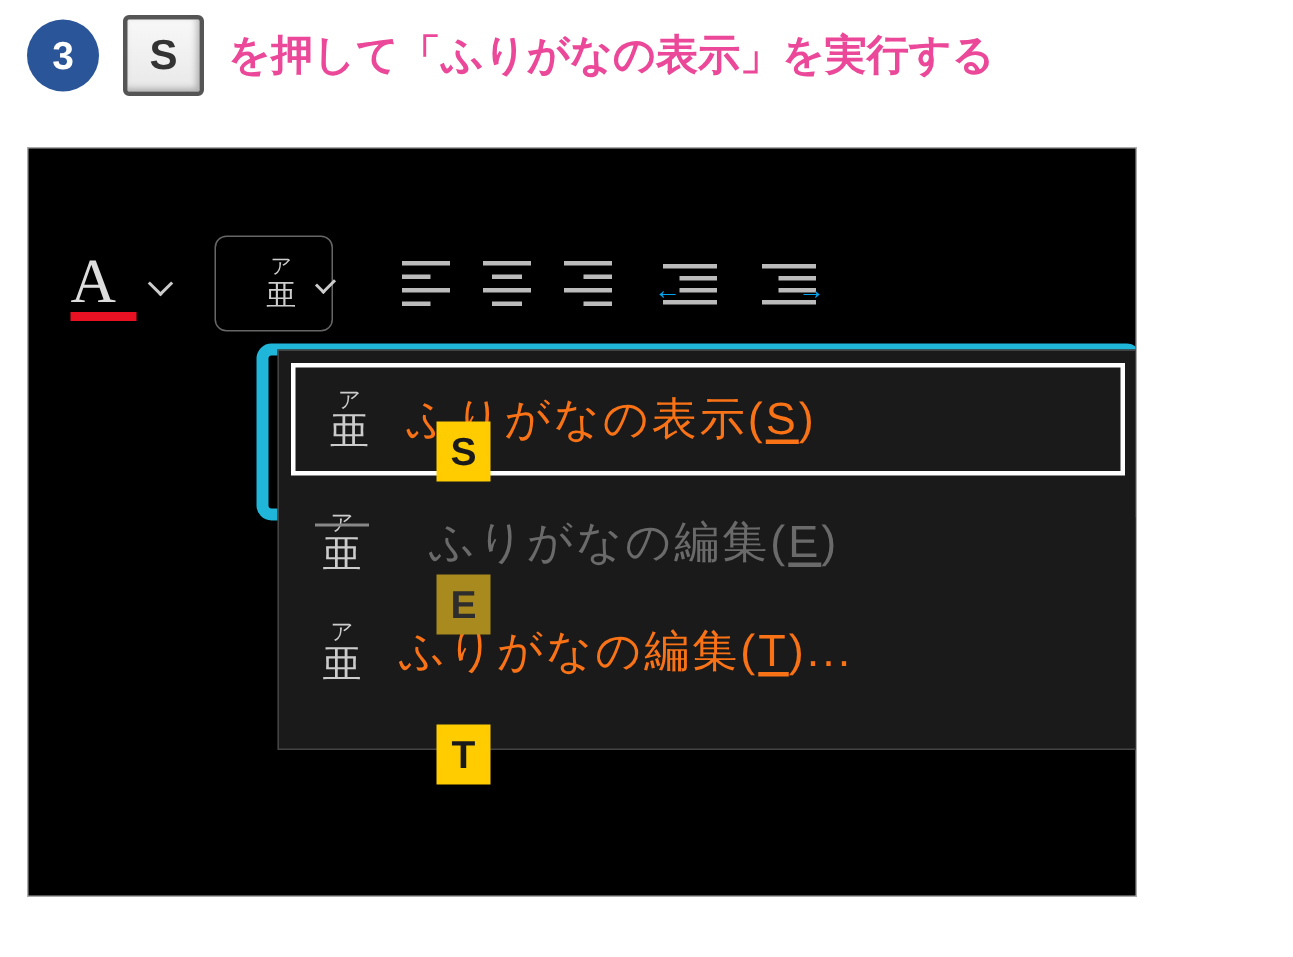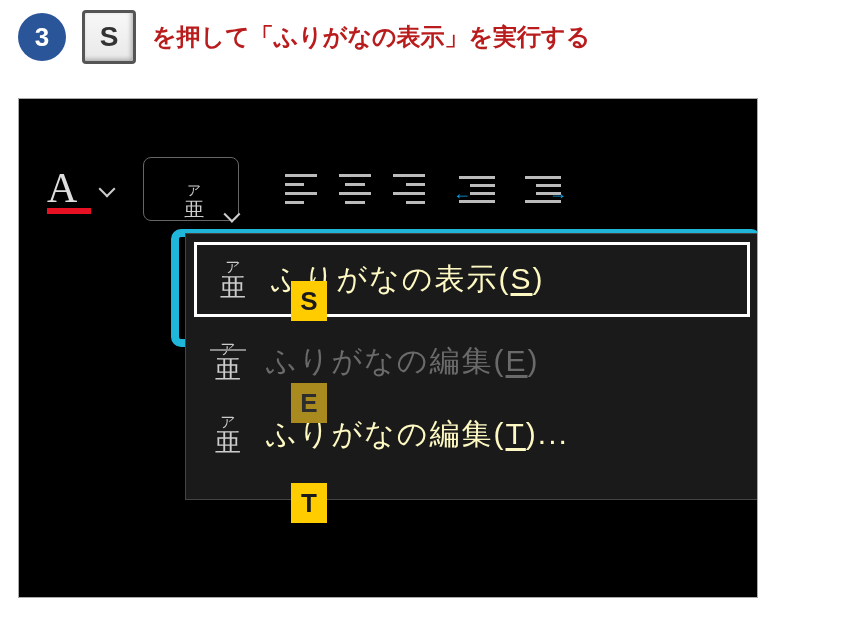--- a/index.html
+++ b/index.html
@@ -1,46 +1,46 @@
 <!DOCTYPE html>
 <html><head>
   <meta charset="utf-8">
   <style>
     * { margin: 0; padding: 0; box-sizing: border-box; }
     body { font-family: "Meiryo", "Yu Gothic", sans-serif; background: #fff; width: 862px; height: 638px; position: relative; }
     .header { display: flex; align-items: center; gap: 16px; padding: 10px 18px; }
     .step-circle { width: 48px; height: 48px; border-radius: 50%; background: #2a5599; color: #fff; display: flex; align-items: center; justify-content: center; font-size: 26px; font-weight: bold; }
     .key-cap { width: 54px; height: 54px; border: 3px solid #555; border-radius: 4px; background: linear-gradient(#f8f8f8, #e8e8e8); display: flex; align-items: center; justify-content: center; font-size: 28px; font-weight: bold; color: #333; box-shadow: inset -2px -2px 4px rgba(0,0,0,.25); }
-    .instruction { font-size: 24px; font-weight: bold; color: #b91c1c; }
+    .instruction { font-size: 28px; font-weight: bold; color: #ec4899; }
     .screenshot { margin: 24px 0 0 18px; width: 740px; height: 500px; background: #000; border: 1px solid #aaa; position: relative; overflow: hidden; }
     .ribbon-row { position: absolute; top: 46px; left: 0; right: 0; height: 88px; display: flex; align-items: center; }
     .font-color-btn { margin-left: 28px; display: flex; align-items: center; gap: 4px; }
     .letter-a { font-size: 42px; color: #ddd; font-family: serif; position: relative; }
     .letter-a-underline { display: block; width: 44px; height: 6px; background: #e81123; margin-top: -4px; }
     .chev-down { width: 12px; height: 12px; border-right: 2px solid #ccc; border-bottom: 2px solid #ccc; transform: rotate(45deg); margin-left: 6px; }
-    .furigana-btn { margin-left: 30px; width: 96px; height: 64px; border: 1px solid #666; border-radius: 8px; display: flex; align-items: flex-end; justify-content: center; gap: 8px; position: relative; padding-left: 32px; }
+    .furigana-btn { margin-left: 30px; width: 79px; height: 64px; border: 1px solid #666; border-radius: 8px; display: flex; align-items: center; justify-content: center; gap: 8px; position: relative; padding-left: 32px; }
     .furigana-glyph { color: #ccc; font-size: 14px; line-height: 1.1; text-align: center; }
     .furigana-glyph .kanji { font-size: 20px; }
     .align-group { margin-left: 46px; display: flex; gap: 22px; }
     .align-icon { width: 32px; display: flex; flex-direction: column; gap: 6px; }
     .align-line { height: 3px; background: #bbb; }
     .indent-group { margin-left: 34px; display: flex; gap: 30px; }
     .indent-icon { display: flex; flex-direction: column; gap: 5px; width: 36px; position: relative; }
     .indent-line { height: 3px; background: #bbb; }
     .indent-arrow-left { position: absolute; left: -6px; top: 7px; color: #00a4ef; font-size: 18px; }
     .indent-arrow-right { position: absolute; right: -6px; top: 7px; color: #00a4ef; font-size: 18px; }
     .dropdown { position: absolute; top: 134px; left: 166px; width: 574px; background: #1a1a1a; border: 1px solid #444; padding-bottom: 28px; }
     .menu-item { display: flex; align-items: center; gap: 14px; padding: 16px 18px; font-size: 30px; position: relative; }
     .menu-icon-wrap { width: 48px; text-align: center; color: #ccc; line-height: 1; }
     .menu-icon-wrap .small { font-size: 15px; display: block; }
     .menu-icon-wrap .big { font-size: 26px; display: block; }
     .menu-icon-wrap.struck { position: relative; }
     .menu-icon-wrap.struck::before { content: ''; position: absolute; left: 6px; right: 6px; top: 8px; height: 2px; background: #888; }
-    .menu-label { color: #fef9c3; letter-spacing: 2px; font-size: 30px; }
-    .menu-label.disabled { color: #6a6a6a; }
+    .menu-label { color: #f97316; letter-spacing: 2px; font-size: 30px; }
+    .menu-label.disabled { color: #6a6a6a; margin-left: 20px; }
     .menu-label u { text-decoration: underline; text-underline-offset: 4px; }
     .item-selected { border: 3px solid #fff; margin: 8px; padding: 14px 12px; }
     .highlight-frame { position: absolute; border: 8px solid #1fb6d9; border-radius: 10px; }
     .key-badge { position: absolute; width: 36px; height: 40px; background: #ffcc00; color: #1a1a1a; font-size: 26px; font-weight: bold; display: flex; align-items: center; justify-content: center; }
     .key-badge.dim { background: #a88a1f; color: #2d2d2d; }
   </style>
 </head>
 <body>
 
 <div class="header">

